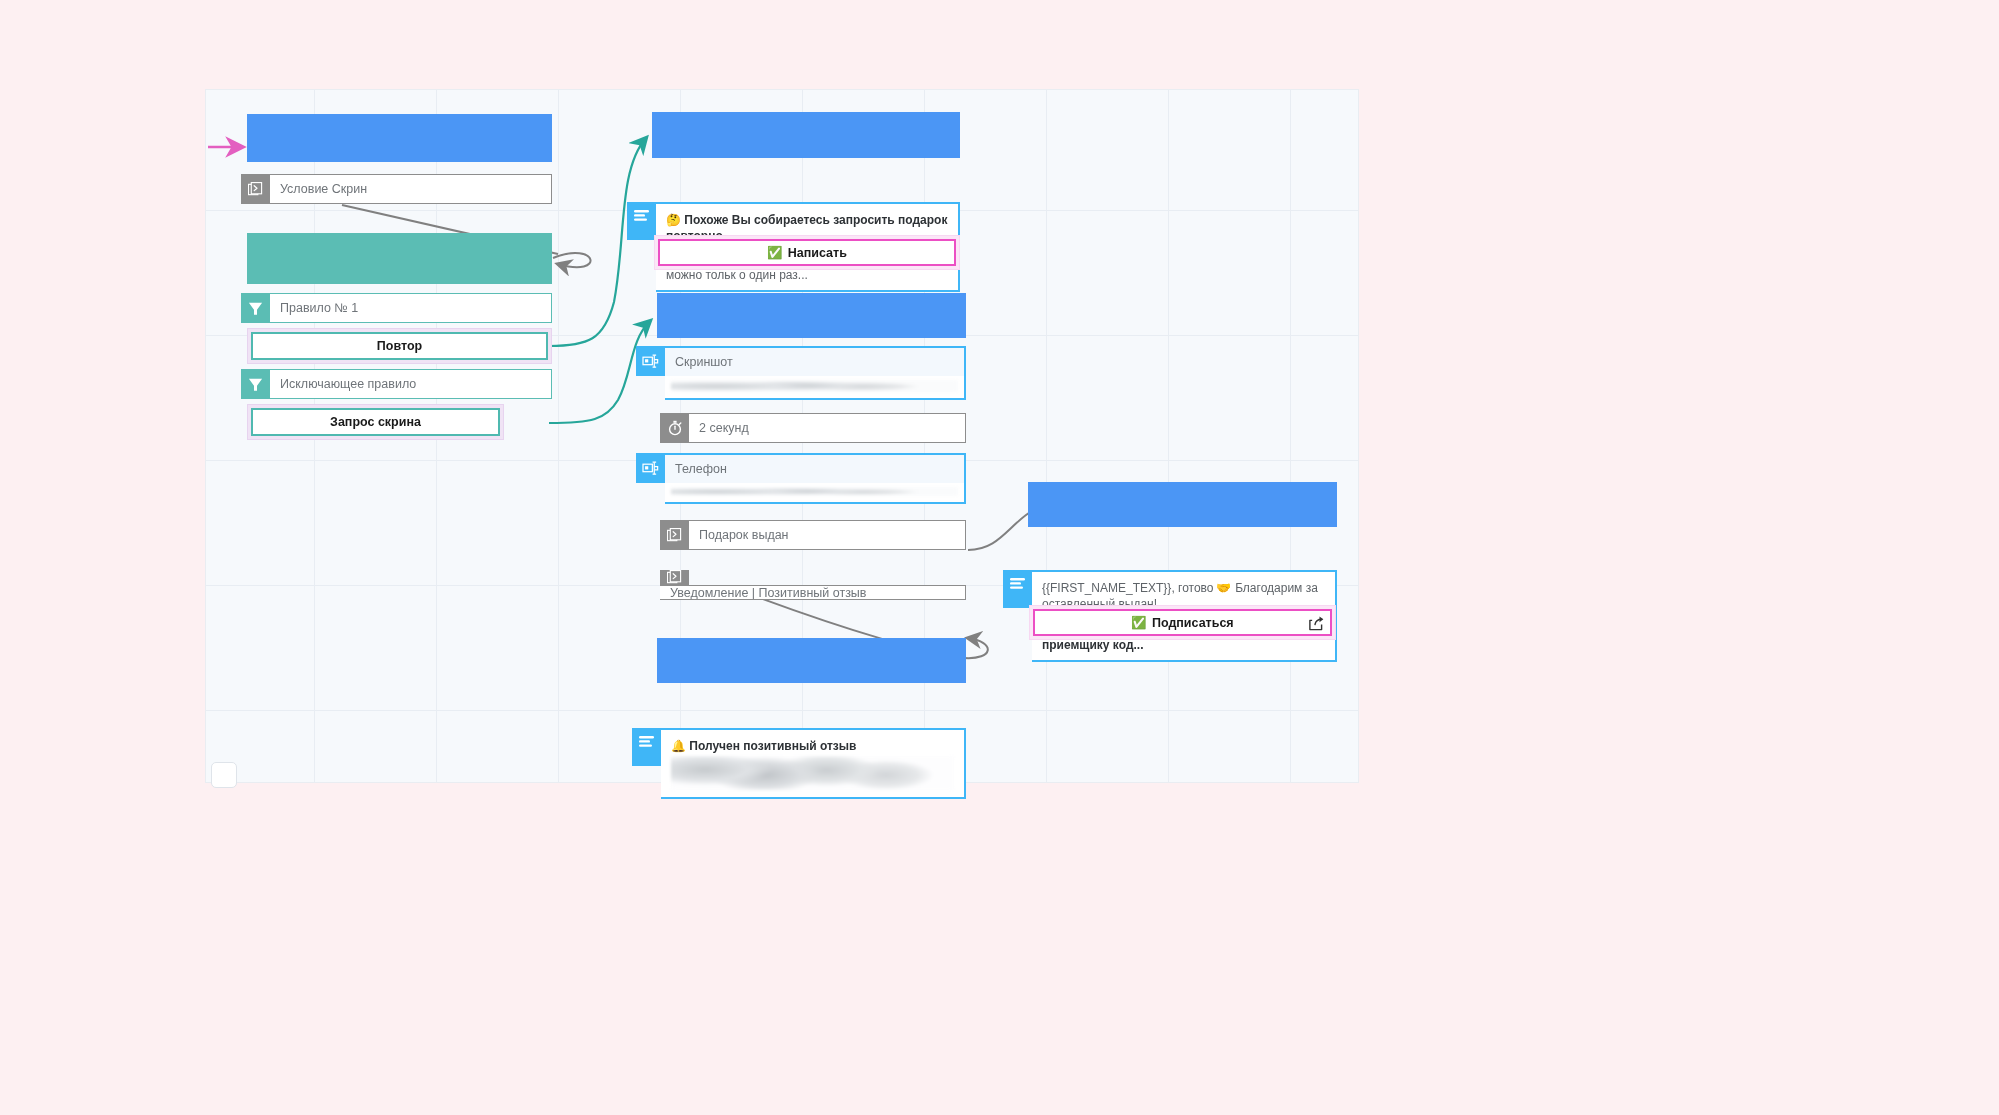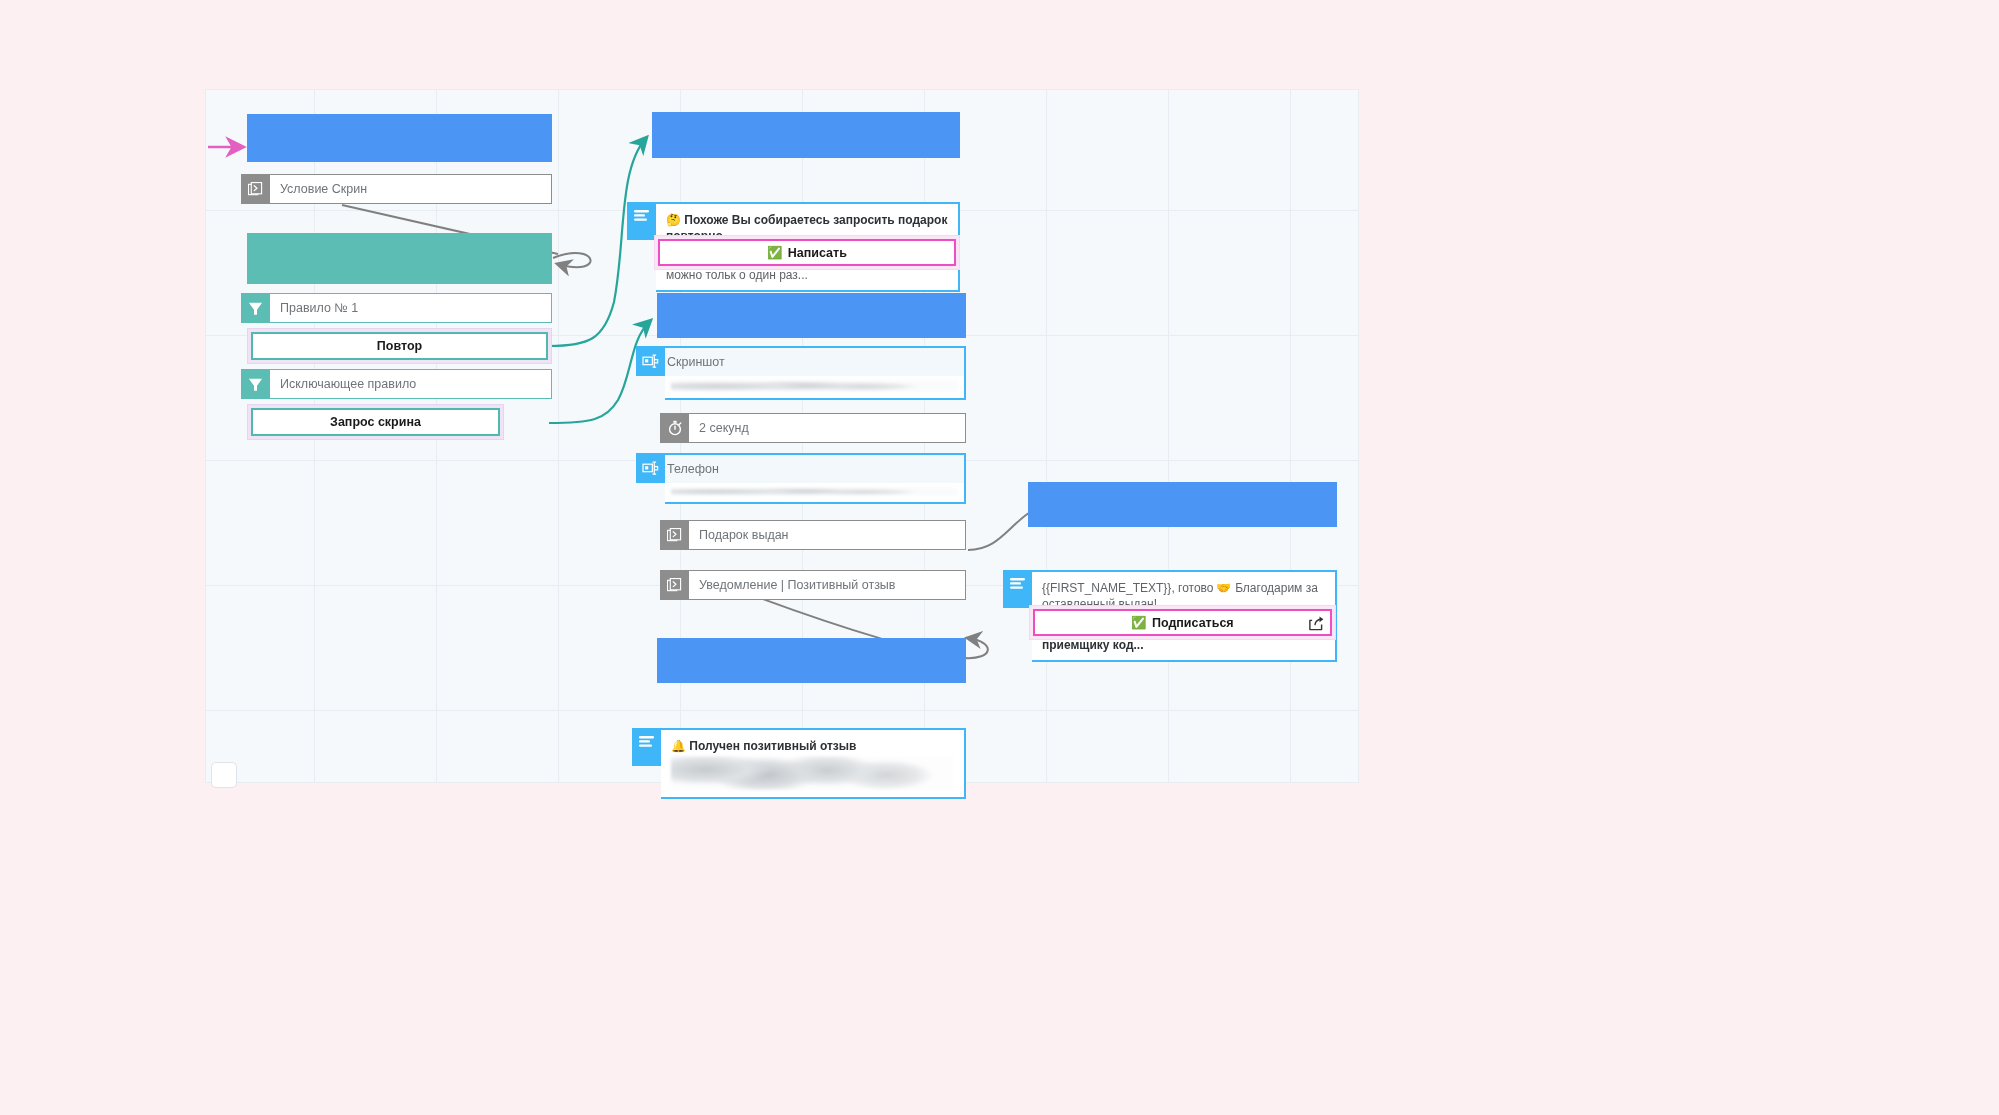--- a/index.html
+++ b/index.html
@@ -146,21 +146,21 @@
     background: #fff;
     border: 2px solid #3fb6f7;
     border-left: none;
     display: flex;
     flex-direction: column;
     overflow: hidden;
   }
   .cam-title {
     height: 28px;
     display: flex; align-items: center;
-    padding: 0 2px;
+    padding: 0 10px;
     font-size: 12.5px;
     color: #6f7479;
     background: #f3f8fd;
   }
   .cam-blur {
     flex: 1;
     margin: 4px 6px 6px 6px;
     border-radius: 2px;
     background:
       radial-gradient(ellipse 46% 58% at 16% 52%, #cfd3d6 0%, #e2e5e8 45%, rgba(238,240,242,0) 72%),
@@ -356,21 +356,21 @@
     <div class="row-icon">
       <svg width="15" height="15" viewBox="0 0 16 16" aria-hidden="true">
         <rect x="0.5" y="2.5" width="10" height="11" fill="none" stroke="#fff" stroke-width="1.2"></rect>
         <rect x="3.5" y="0.6" width="11" height="12" fill="#8d8d8d" stroke="#fff" stroke-width="1.2"></rect>
         <path d="M6.6,4 L9.6,6.6 L6.6,9.2" fill="none" stroke="#fff" stroke-width="1.3" stroke-linecap="round" stroke-linejoin="round"></path>
       </svg>
     </div>
     <div class="row-body">Подарок выдан</div>
   </div>
 
-  <div class="row" style="left:430px; top:480px; width:330px;">
+  <div class="row" style="left:430px; top:480px; width:330px;flex-direction:column;">
     <div class="row-icon">
       <svg width="15" height="15" viewBox="0 0 16 16" aria-hidden="true">
         <rect x="0.5" y="2.5" width="10" height="11" fill="none" stroke="#fff" stroke-width="1.2"></rect>
         <rect x="3.5" y="0.6" width="11" height="12" fill="#8d8d8d" stroke="#fff" stroke-width="1.2"></rect>
         <path d="M6.6,4 L9.6,6.6 L6.6,9.2" fill="none" stroke="#fff" stroke-width="1.3" stroke-linecap="round" stroke-linejoin="round"></path>
       </svg>
     </div>
     <div class="row-body">Уведомление | Позитивный отзыв</div>
   </div>
 

